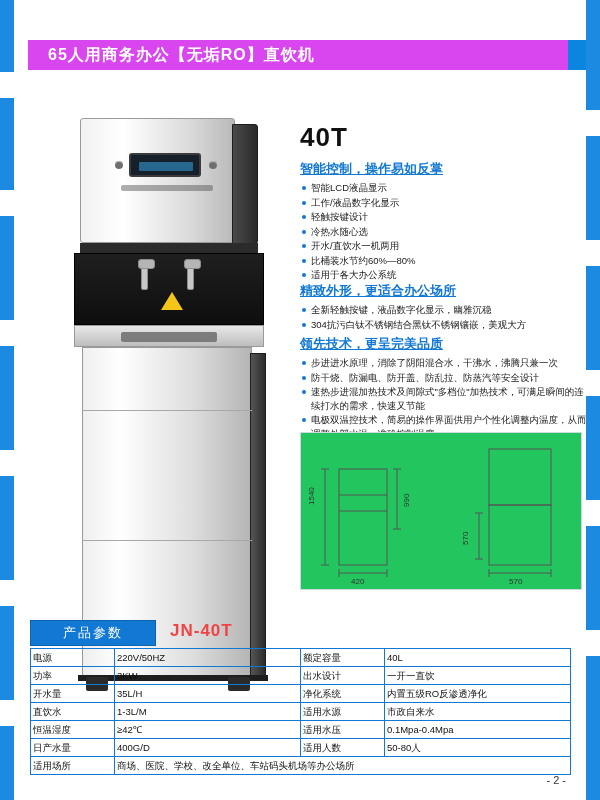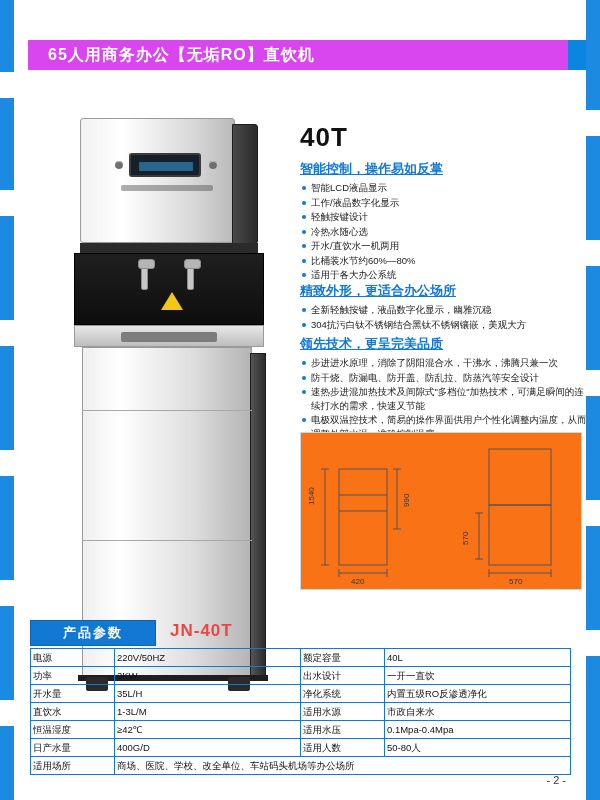--- a/index.html
+++ b/index.html
@@ -144,38 +144,38 @@
   }
   .bullet::before {
     content:""; position:absolute; left:2px; top:5px;
     width:4px; height:4px; background:#1178d4; border-radius:50%;
   }
   .bullet.wide { width:288px; }
 
   
   .dim-box {
     position:absolute; left:300px; top:432px; width:282px; height:158px;
-    background:#f97316; border:1px solid #cdd9df;
+    background:#22c55e; border:1px solid #cdd9df;
   }
   .dim-svg { position:absolute; left:0; top:0; }
 
   
   .spec-wrap {
     position:absolute; left:30px; top:620px; width:540px;
   }
   .spec-head {
     position:relative; height:26px;
   }
   .spec-head-blue {
     position:absolute; left:0; top:0; width:126px; height:26px;
     background:#1178d4; border:1px solid #0f62ab;
     display:flex; align-items:center; justify-content:center;
   }
   .spec-head-blue span {
-    color:#fff; font-size:13px; font-weight:bold; letter-spacing:2px;
+    color:#fff; font-size:13px; font-weight:normal; letter-spacing:2px;
   }
   .spec-model {
     position:absolute; left:140px; top:1px;
     color:#ef4444; font-size:17px; font-weight:bold; letter-spacing:1px;
   }
   table.spec {
     border-collapse:collapse; width:540px; margin-top:2px;
     table-layout:fixed;
   }
   table.spec td {

